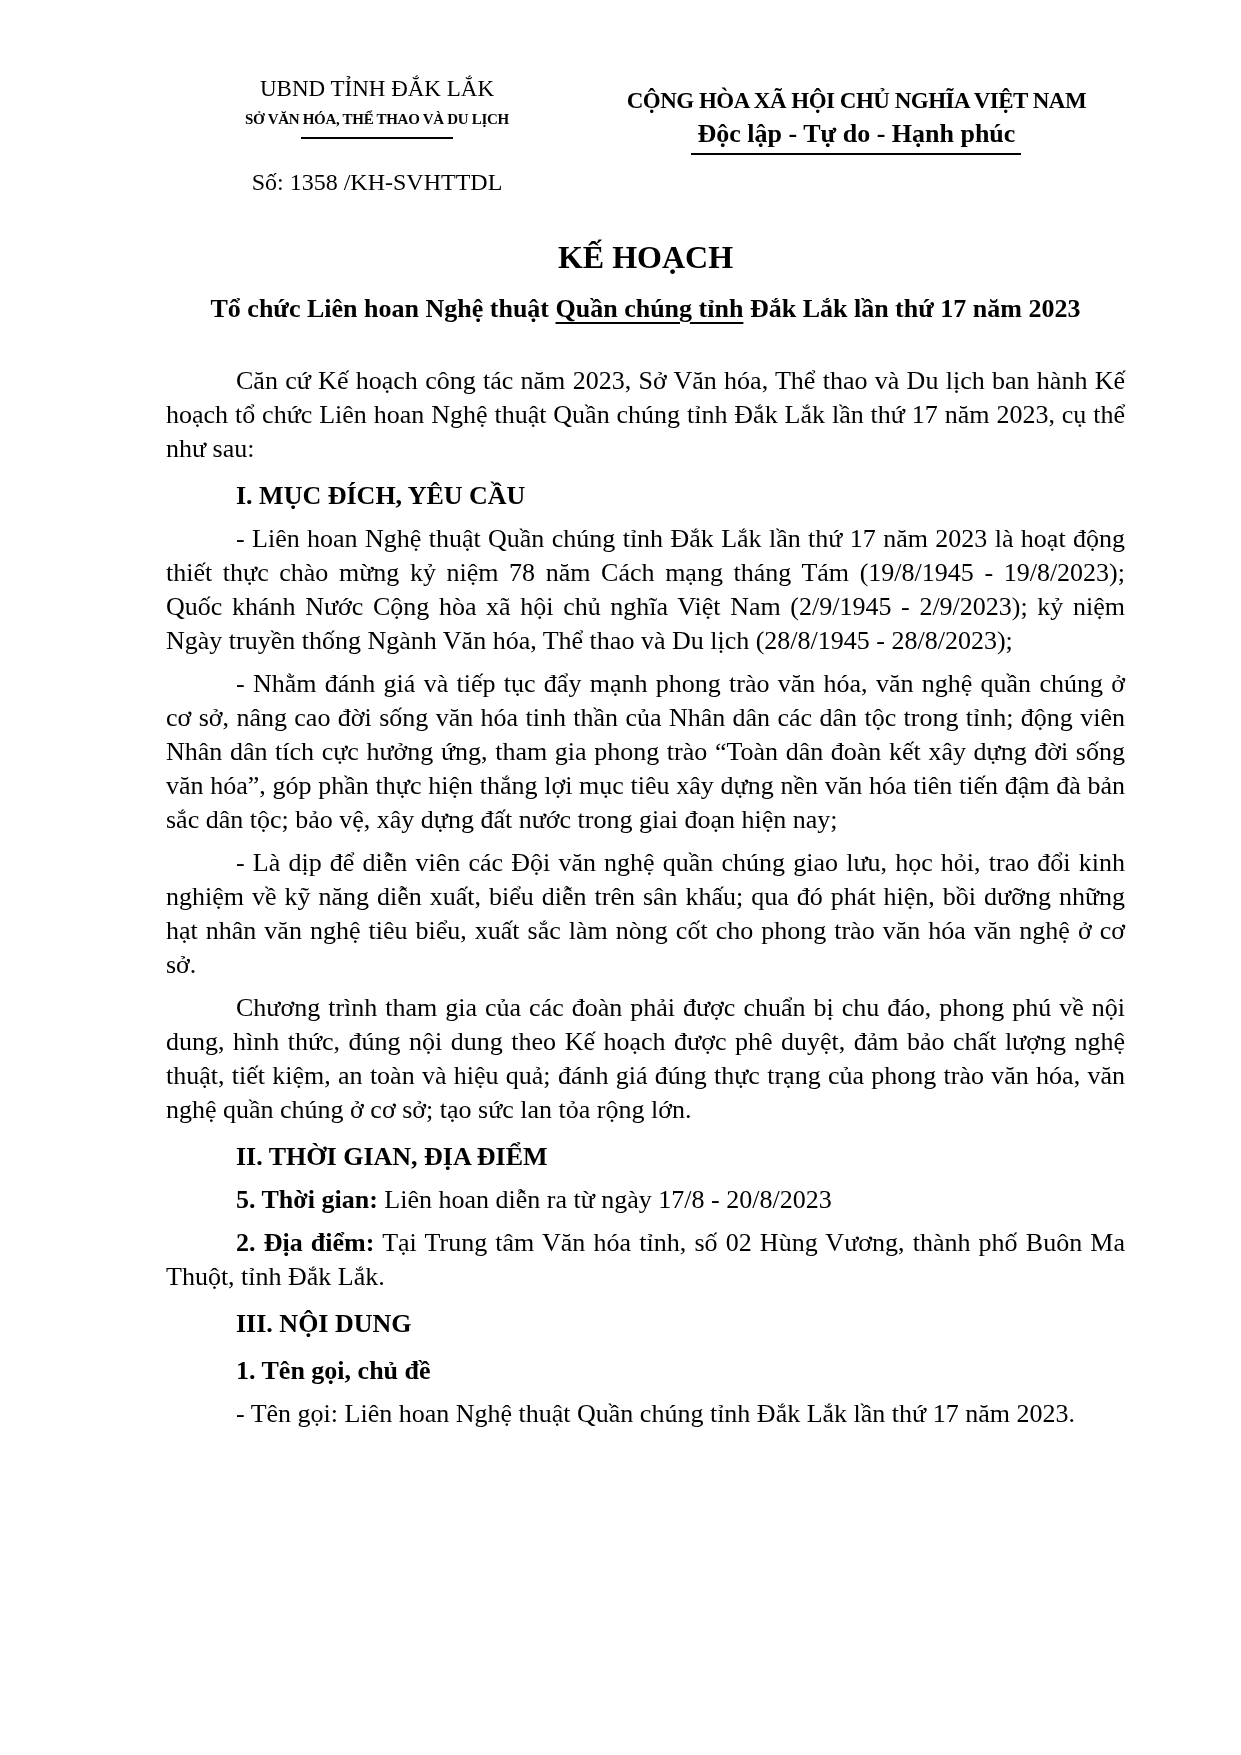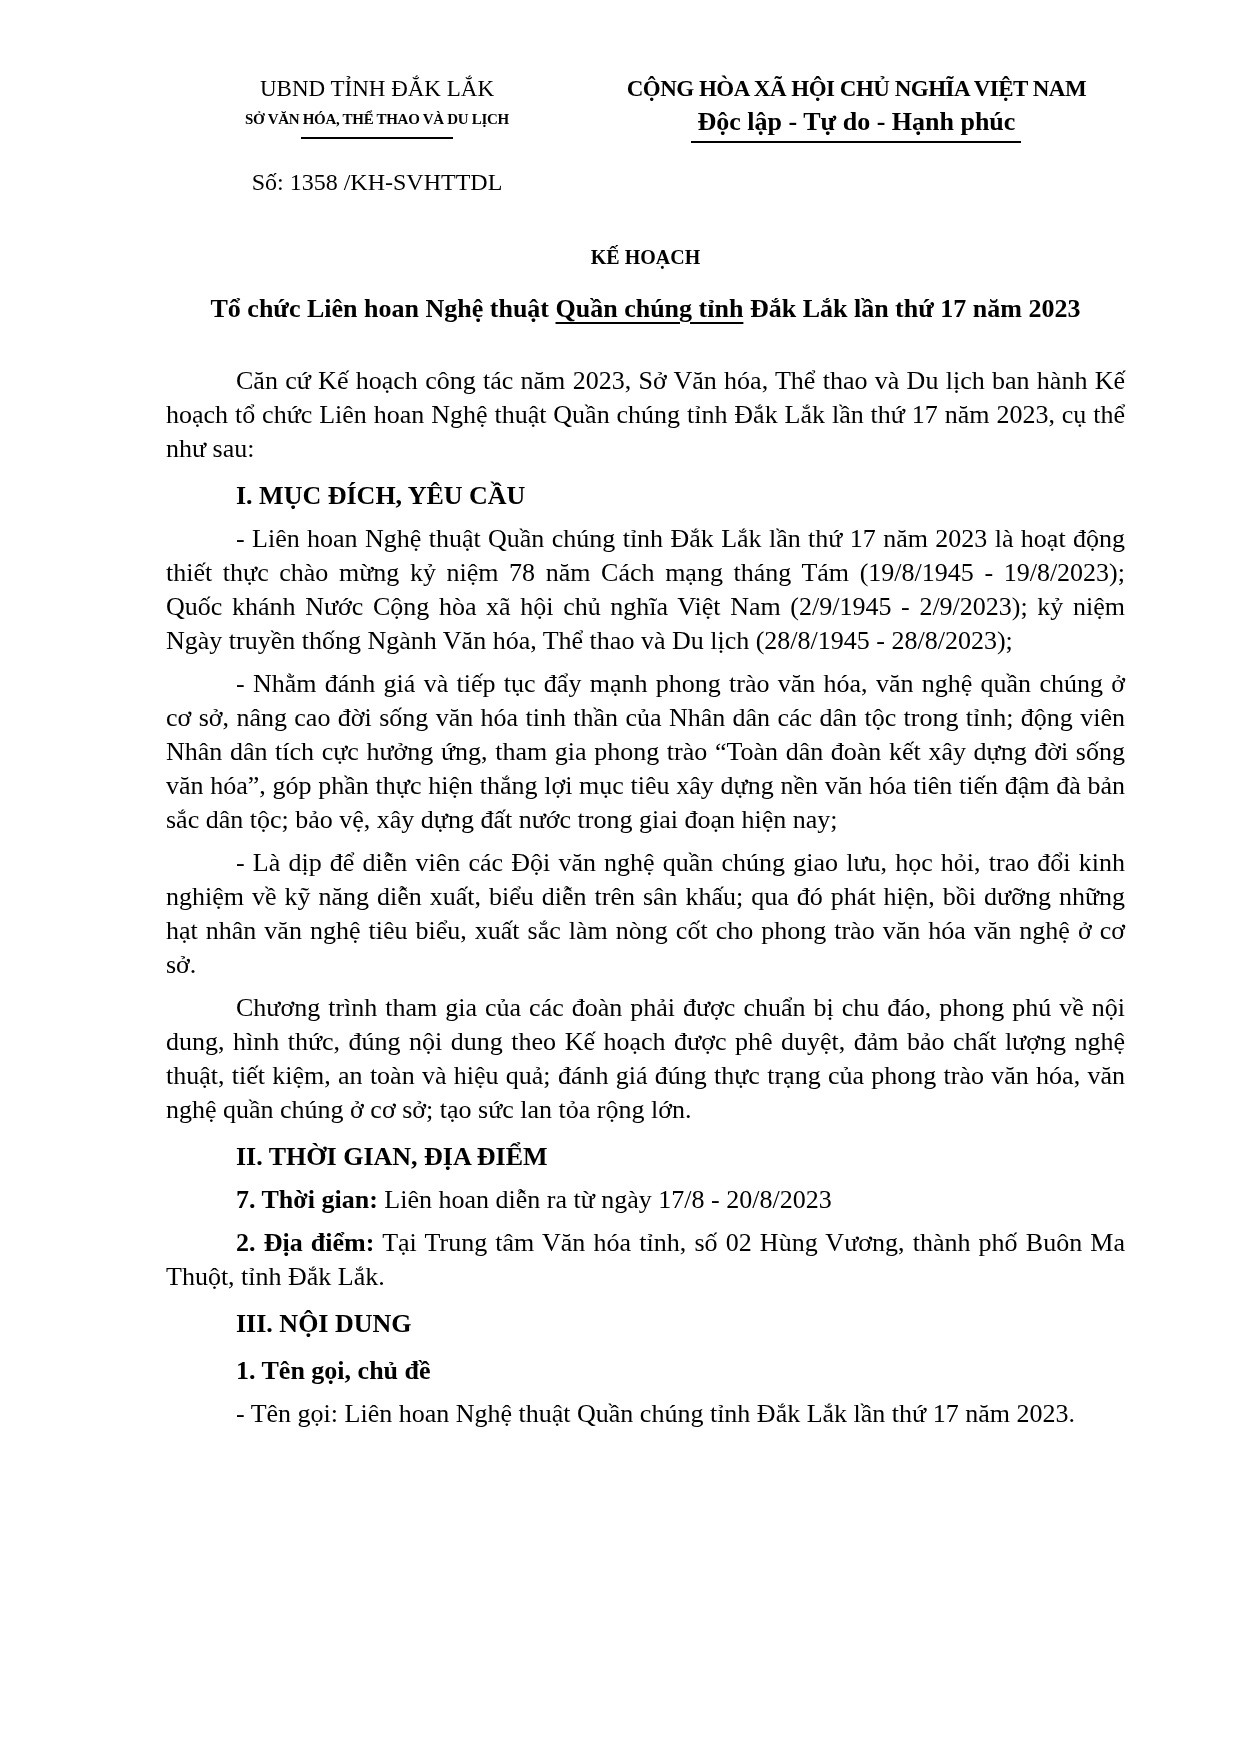--- a/index.html
+++ b/index.html
@@ -3,33 +3,33 @@
 <meta charset="utf-8">
 <style>
   html,body{margin:0;padding:0;background:#888;}
   .page{
     width:1241px;height:1755px;margin:0 auto;background:#ffffff;color:#000;
     font-family:"Liberation Serif","DejaVu Serif",serif;
     box-sizing:border-box;padding:74px 116px 0 166px;overflow:hidden;
   }
   .header{display:flex;width:100%;}
   .header-left{width:44%;text-align:center;}
-  .header-right{width:56%;text-align:center;}
+  .header-right{width:56%;text-align:center;margin-top:12px;}
   .agency-parent{font-size:23px;line-height:30px;}
   .agency-name{font-size:15px;line-height:30px;font-weight:bold;letter-spacing:-0.3px;}
   .country-line{font-size:23px;line-height:30px;font-weight:bold;letter-spacing:-0.5px;}
   .motto-line{font-size:26px;line-height:32px;font-weight:bold;margin-top:2px;}
   .rule{height:2px;background:#000;margin:3px auto 0;}
   .rule-left{width:152px;}
   .rule-right{width:330px;}
   .doc-number{font-size:24px;margin-top:30px;}
   .dateline{font-size:24px;font-style:italic;margin-top:24px;white-space:nowrap;}
   .date-num{font-style:normal;margin:0 5px;}
   .title-block{text-align:center;margin-top:44px;}
-  .doc-title{font-size:20px;font-weight:bold;line-height:34px;}
+  .doc-title{font-size:32px;font-weight:bold;line-height:34px;}
   .doc-subtitle{font-size:26px;font-weight:bold;line-height:34px;margin-top:18px;text-align:center;}
   .u{text-decoration:underline;text-underline-offset:5px;}
   .doc-body{margin-top:38px;font-size:26px;line-height:34px;}
   .doc-body p{margin:9px 0;text-indent:70px;text-align:justify;}
   .doc-body .sec-h1,.doc-body .sec-h2{font-weight:bold;margin:13px 0 9px;text-indent:70px;}
   .doc-body b{font-weight:bold;}
 </style>
 </head>
 <body>
 
@@ -55,20 +55,20 @@
   </div>
 
   <div class="doc-body" id="doc-body">
       <p class="sec-p">Căn cứ Kế hoạch công tác năm 2023, Sở Văn hóa, Thể thao và Du lịch ban hành Kế hoạch tổ chức Liên hoan Nghệ thuật Quần chúng tỉnh Đắk Lắk lần thứ 17 năm 2023, cụ thể như sau:</p>
       <div class="sec-h1">I. MỤC ĐÍCH, YÊU CẦU</div>
       <p class="sec-p">- Liên hoan Nghệ thuật Quần chúng tỉnh Đắk Lắk lần thứ 17 năm 2023 là hoạt động thiết thực chào mừng kỷ niệm 78 năm Cách mạng tháng Tám (19/8/1945 - 19/8/2023); Quốc khánh Nước Cộng hòa xã hội chủ nghĩa Việt Nam (2/9/1945 - 2/9/2023); kỷ niệm Ngày truyền thống Ngành Văn hóa, Thể thao và Du lịch (28/8/1945 - 28/8/2023);</p>
       <p class="sec-p">- Nhằm đánh giá và tiếp tục đẩy mạnh phong trào văn hóa, văn nghệ quần chúng ở cơ sở, nâng cao đời sống văn hóa tinh thần của Nhân dân các dân tộc trong tỉnh; động viên Nhân dân tích cực hưởng ứng, tham gia phong trào “Toàn dân đoàn kết xây dựng đời sống văn hóa”, góp phần thực hiện thắng lợi mục tiêu xây dựng nền văn hóa tiên tiến đậm đà bản sắc dân tộc; bảo vệ, xây dựng đất nước trong giai đoạn hiện nay;</p>
       <p class="sec-p">- Là dịp để diễn viên các Đội văn nghệ quần chúng giao lưu, học hỏi, trao đổi kinh nghiệm về kỹ năng diễn xuất, biểu diễn trên sân khấu; qua đó phát hiện, bồi dưỡng những hạt nhân văn nghệ tiêu biểu, xuất sắc làm nòng cốt cho phong trào văn hóa văn nghệ ở cơ sở.</p>
       <p class="sec-p">Chương trình tham gia của các đoàn phải được chuẩn bị chu đáo, phong phú về nội dung, hình thức, đúng nội dung theo Kế hoạch được phê duyệt, đảm bảo chất lượng nghệ thuật, tiết kiệm, an toàn và hiệu quả; đánh giá đúng thực trạng của phong trào văn hóa, văn nghệ quần chúng ở cơ sở; tạo sức lan tỏa rộng lớn.</p>
       <div class="sec-h1">II. THỜI GIAN, ĐỊA ĐIỂM</div>
-      <p class="sec-p"><b>7. Thời gian:</b> Liên hoan diễn ra từ ngày 17/8 - 20/8/2023</p>
+      <p class="sec-p"><b>5. Thời gian:</b> Liên hoan diễn ra từ ngày 17/8 - 20/8/2023</p>
       <p class="sec-p"><b>2. Địa điểm:</b> Tại Trung tâm Văn hóa tỉnh, số 02 Hùng Vương, thành phố Buôn Ma Thuột, tỉnh Đắk Lắk.</p>
       <div class="sec-h1">III. NỘI DUNG</div>
       <div class="sec-h2">1. Tên gọi, chủ đề</div>
       <p class="sec-p">- Tên gọi: Liên hoan Nghệ thuật Quần chúng tỉnh Đắk Lắk lần thứ 17 năm 2023.</p>
     </div>
 
 </div>
 
 </body></html>

